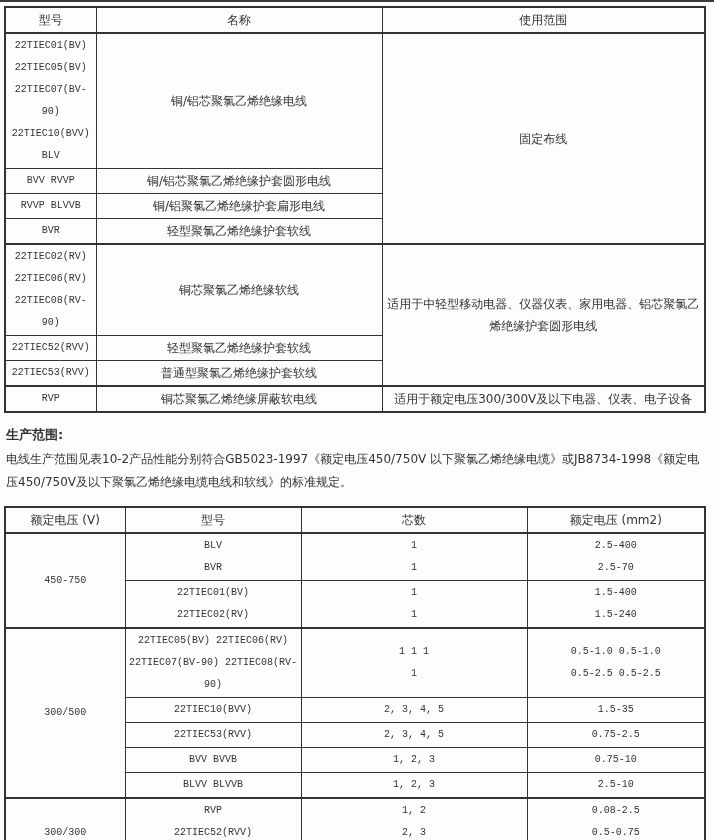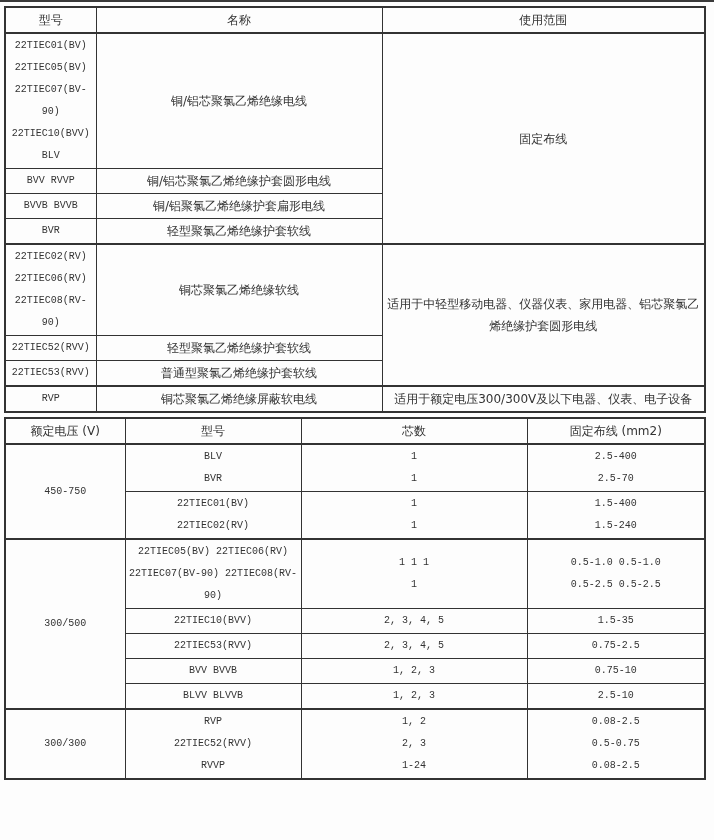--- a/index.html
+++ b/index.html
@@ -83,21 +83,21 @@
 22TIEC10(BVV)
 BLV</td>
       <td>铜/铝芯聚氯乙烯绝缘电线</td>
       <td rowspan="4">固定布线</td>
     </tr>
     <tr>
       <td class="mono">BVV RVVP</td>
       <td>铜/铝芯聚氯乙烯绝缘护套圆形电线</td>
     </tr>
     <tr>
-      <td class="mono">BVVB BVVB</td>
+      <td class="mono">RVVP BLVVB</td>
       <td>铜/铝聚氯乙烯绝缘护套扁形电线</td>
     </tr>
     <tr>
       <td class="mono">BVR</td>
       <td>轻型聚氯乙烯绝缘护套软线</td>
     </tr>
     <tr class="sep">
       <td class="mono pre">22TIEC02(RV)
 22TIEC06(RV)
 22TIEC08(RV-
@@ -114,34 +114,38 @@
       <td>普通型聚氯乙烯绝缘护套软线</td>
     </tr>
     <tr class="sep">
       <td class="mono">RVP</td>
       <td>铜芯聚氯乙烯绝缘屏蔽软电线</td>
       <td>适用于额定电压300/300V及以下电器、仪表、电子设备</td>
     </tr>
   </tbody>
     </table>
 
+  <div class="section-block">
+    <p class="section-title">生产范围:</p>
+    <p class="section-body">电线生产范围见表10-2产品性能分别符合GB5023-1997《额定电压450/750V 以下聚氯乙烯绝缘电缆》或JB8734-1998《额定电压450/750V及以下聚氯乙烯绝缘电缆电线和软线》的标准规定。</p>
+  </div>
 
   <table>
     <colgroup>
       <col style="width:120px">
         <col style="width:176px">
         <col style="width:226px">
         <col style="width:178px">
     </colgroup>
     <tbody>
         <tr>
       <th>额定电压 (V)</th>
       <th>型号</th>
       <th>芯数</th>
-      <th>固定布线 (mm2)</th>
+      <th>额定电压 (mm2)</th>
     </tr>
     <tr>
       <td class="mono" rowspan="2">450-750</td>
       <td class="mono pre">BLV
 BVR</td>
       <td class="mono pre">1
 1</td>
       <td class="mono pre">2.5-400
 2.5-70</td>
     </tr>

